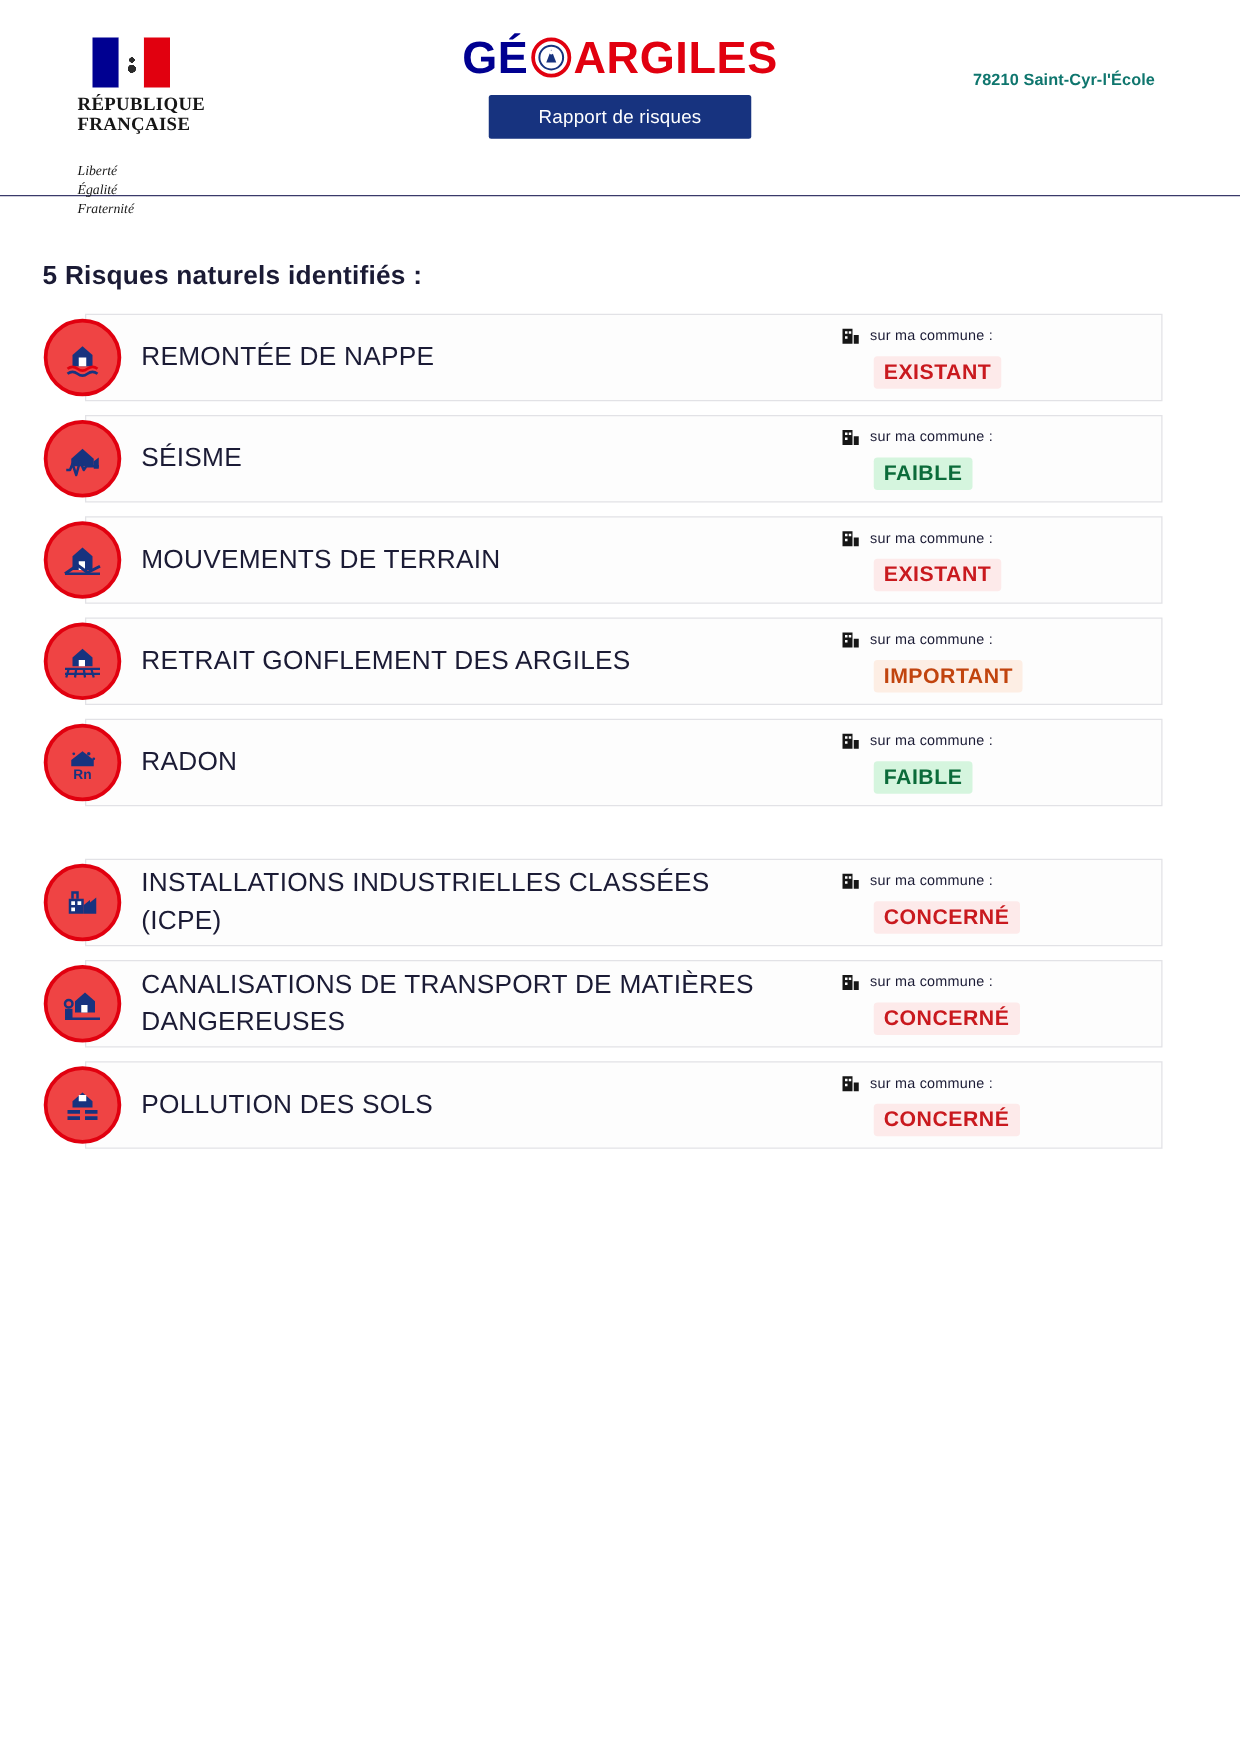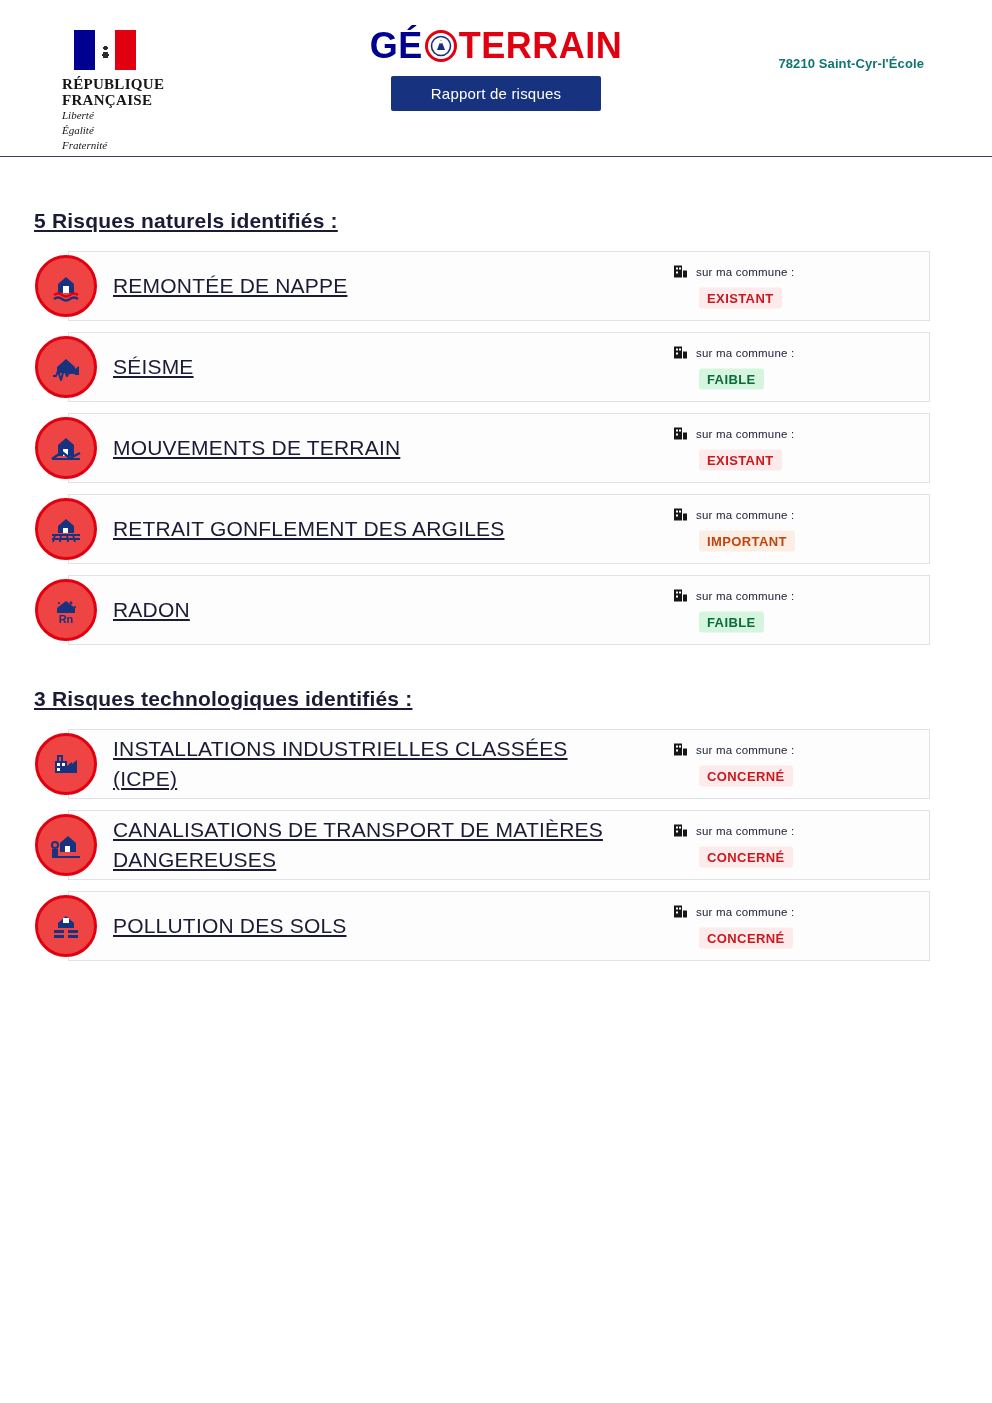--- a/index.html
+++ b/index.html
@@ -51,21 +51,21 @@
   .rep-text {
     margin-top: 6px;
     font-family: "Liberation Serif", serif;
     font-weight: 700;
     font-size: 15px;
     letter-spacing: 0.3px;
     line-height: 1.08;
     color: #161616;
   }
   .devise {
-    margin-top: 0;
+    margin-top: 22px;
     font-family: "Liberation Serif", serif;
     font-style: italic;
     font-size: 11px;
     line-height: 1.35;
     color: #161616;
   }
 
   .brand {
     position: absolute;
     left: 0; right: 0;
@@ -110,21 +110,20 @@
     top: 56px;
     font-size: 13px;
     font-weight: 700;
     color: #0f766e;
     letter-spacing: 0.1px;
   }
 
   
   .content {
     padding: 52px 62px 0 34px;
-    text-decoration: underline;
   }
   h2.section-title {
     font-size: 21px;
     font-weight: 700;
     color: #1b1b35;
     margin: 0 0 18px 0;
     letter-spacing: 0.2px;
   }
   .section + .section { margin-top: 42px; }
 
@@ -179,21 +178,21 @@
   }
   .commune-icon { display: block; }
   .status-caption {
     font-size: 11.5px;
     color: #1b1b35;
     letter-spacing: 0.2px;
   }
   .badge {
     align-self: flex-start;
     margin-left: 26px;
-    font-size: 13px;
+    font-size: 17px;
     font-weight: 700;
     letter-spacing: 0.4px;
     padding: 3px 8px;
     border-radius: 3px;
     white-space: nowrap;
   }
   .badge.red   { color: #c9191e; background: #fdeaea; }
   .badge.green { color: #0b6b3a; background: #d5f5de; }
   .badge.orange{ color: #c1440e; background: #fdeee4; }
 </style>
@@ -223,21 +222,21 @@
     <div class="brand-title">
       <span class="brand-ge">GÉ</span>
       <span class="brand-mark">
         <svg width="34" height="34" viewBox="0 0 34 34">
           <circle cx="17" cy="17" r="14.5" fill="none" stroke="#E1000F" stroke-width="3"></circle>
           <circle cx="17" cy="17" r="9.5" fill="none" stroke="#17337f" stroke-width="1.6"></circle>
           <path d="M17 10.5 L21 21 L13 21 Z" fill="#17337f"></path>
           <circle cx="17" cy="13" r="1.6" fill="#ffffff"></circle>
         </svg>
       </span>
-      <span class="brand-risques">TERRAIN</span>
+      <span class="brand-risques">ARGILES</span>
     </div>
     <button class="report-btn">Rapport de risques</button>
   </div>
 
   <div class="commune">78210 Saint-Cyr-l'École</div>
 </div>
 
 <div class="content">
 
   <div class="section">
@@ -362,21 +361,20 @@
             <rect x="3" y="8" width="2" height="2" fill="#ffffff"></rect>
           </svg>
           <span class="status-caption">sur ma commune :</span>
         </div>
         <span class="badge green">FAIBLE</span>
       </div>
     </div>
   </div>
 
   <div class="section">
-    <h2 class="section-title">3 Risques technologiques identifiés :</h2>
 
     <div class="risk-row">
       <div class="risk-icon">
         <svg width="40" height="40" viewBox="0 0 40 40">
           <rect x="9" y="17" width="12" height="12" fill="#17337f"></rect>
           <path d="M21 22 l5 -4 v11 h-5 z" fill="#17337f"></path>
           <path d="M26 20 l5 -4 v13 h-5 z" fill="#17337f"></path>
           <rect x="11" y="19" width="3" height="3" fill="#ffffff"></rect>
           <rect x="16" y="19" width="3" height="3" fill="#ffffff"></rect>
           <rect x="11" y="24" width="3" height="3" fill="#ffffff"></rect>

